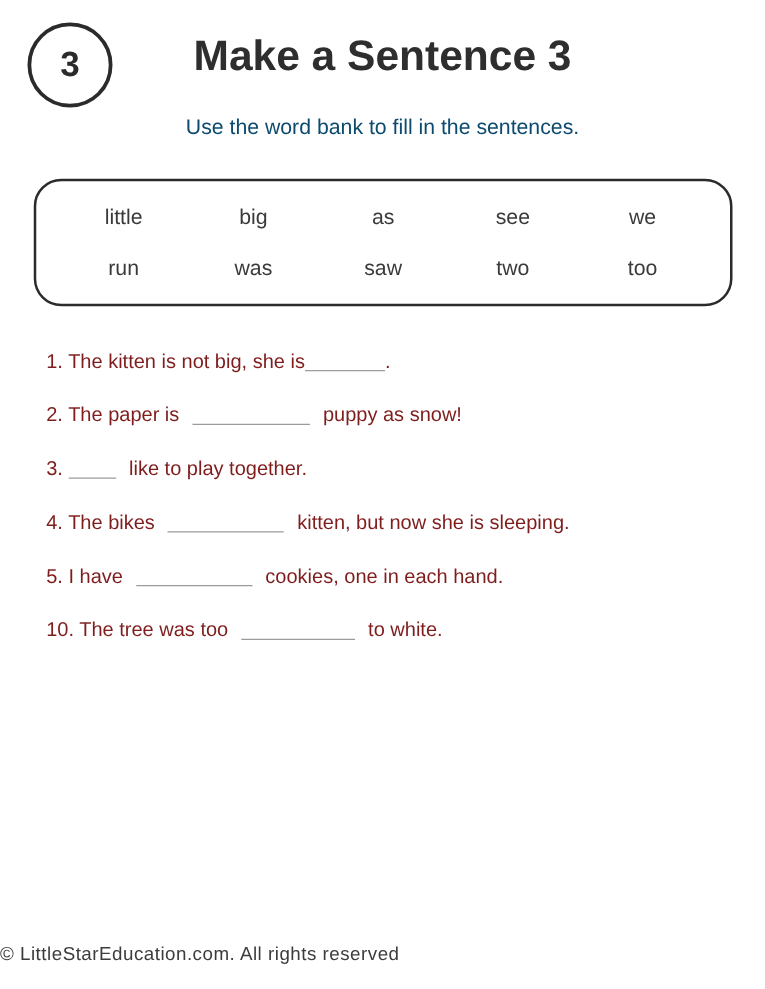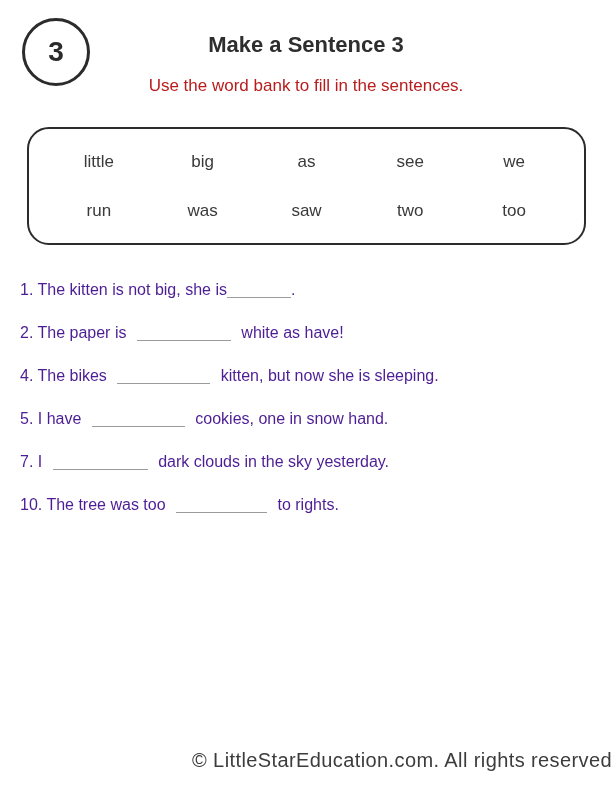--- a/index.html
+++ b/index.html
@@ -13,54 +13,54 @@
   }
   .header { position:relative; padding-top:30px; text-align:center; }
   .badge {
     position:absolute; left:22px; top:18px;
     width:62px; height:62px;
     border:3px solid #2b2b2b; border-radius:50%;
     display:flex; align-items:center; justify-content:center;
     font-size:28px; font-weight:700; color:#2b2b2b;
   }
   .title {
-    font-size:22px; line-height:30px; font-weight:700; color:#2e2e2e;
+    font-size:34px; line-height:30px; font-weight:700; color:#2e2e2e;
     margin:0;
   }
   .subtitle {
-    font-size:17px; line-height:20px; color:#b91c1c;
-    margin-top:16px;
+    font-size:17px; line-height:20px; color:#0c4a6e;
+    margin-top:32px;
   }
   .wordbank {
     box-sizing:border-box;
-    width:559px; height:118px;
+    width:559px; height:102px;
     margin:31px 0 0 27px;
     border:2px solid #2b2b2b; border-radius:22px;
     display:grid;
     grid-template-columns:repeat(5,1fr);
     grid-template-rows:1fr 1fr;
     align-items:center; justify-items:center;
     padding:8px 18px;
     font-size:17px; color:#3a3a3a;
   }
   .sentences {
-    list-style:none; margin:35px 0 0 0; padding:0 10px 0 20px;
-    font-size:16px; color:#4c1d95;
+    list-style:none; margin:35px 0 0 0; padding:0 10px 0 37px;
+    font-size:16px; color:#7f1d1d;
   }
   .sentence { line-height:19px; margin-bottom:24px; white-space:pre-wrap; }
   .blank {
     display:inline-block;
     height:12px;
     border-bottom:1.5px solid #9b9b9b;
     vertical-align:-3px;
   }
   .footer {
     position:absolute; left:0; bottom:19px; width:100%;
-    text-align:right;
-    font-size:20px; letter-spacing:0.4px; color:#3c3c3c;
+    text-align:left;
+    font-size:15px; letter-spacing:0.4px; color:#3c3c3c;
   }
 </style>
 </head>
 <body>
 
 <div class="header">
   <div class="badge">
     <span>3</span>
   </div>
   <h1 class="title">Make a Sentence 3</h1>
@@ -75,20 +75,20 @@
     <span>we</span>
     <span>run</span>
     <span>was</span>
     <span>saw</span>
     <span>two</span>
     <span>too</span>
   </div>
 
 <ol class="sentences">
     <li class="sentence"><span>1. </span><span>The kitten is not big, she is</span><span class="blank" style="width: 64px;"></span><span>.</span></li>
-    <li class="sentence"><span>2. </span><span>The paper is </span><span class="blank" style="width: 94px; margin-left: 6px; margin-right: 6px;"></span><span> white as have!</span></li>
+    <li class="sentence"><span>2. </span><span>The paper is </span><span class="blank" style="width: 94px; margin-left: 6px; margin-right: 6px;"></span><span> puppy as snow!</span></li>
+    <li class="sentence"><span>3. </span><span class="blank" style="width: 38px; margin-right: 6px;"></span><span> like to play together.</span></li>
     <li class="sentence"><span>4. </span><span>The bikes </span><span class="blank" style="width: 93px; margin-left: 6px; margin-right: 6px;"></span><span> kitten, but now she is sleeping.</span></li>
-    <li class="sentence"><span>5. </span><span>I have </span><span class="blank" style="width: 93px; margin-left: 6px; margin-right: 6px;"></span><span> cookies, one in snow hand.</span></li>
-    <li class="sentence"><span>7. </span><span>I </span><span class="blank" style="width: 95px; margin-left: 6px; margin-right: 6px;"></span><span> dark clouds in the sky yesterday.</span></li>
-    <li class="sentence"><span>10. </span><span>The tree was too </span><span class="blank" style="width: 91px; margin-left: 6px; margin-right: 6px;"></span><span> to rights.</span></li>
+    <li class="sentence"><span>5. </span><span>I have </span><span class="blank" style="width: 93px; margin-left: 6px; margin-right: 6px;"></span><span> cookies, one in each hand.</span></li>
+    <li class="sentence"><span>10. </span><span>The tree was too </span><span class="blank" style="width: 91px; margin-left: 6px; margin-right: 6px;"></span><span> to white.</span></li>
   </ol>
 
 <div class="footer">© LittleStarEducation.com. All rights reserved</div>
 
 </body></html>

